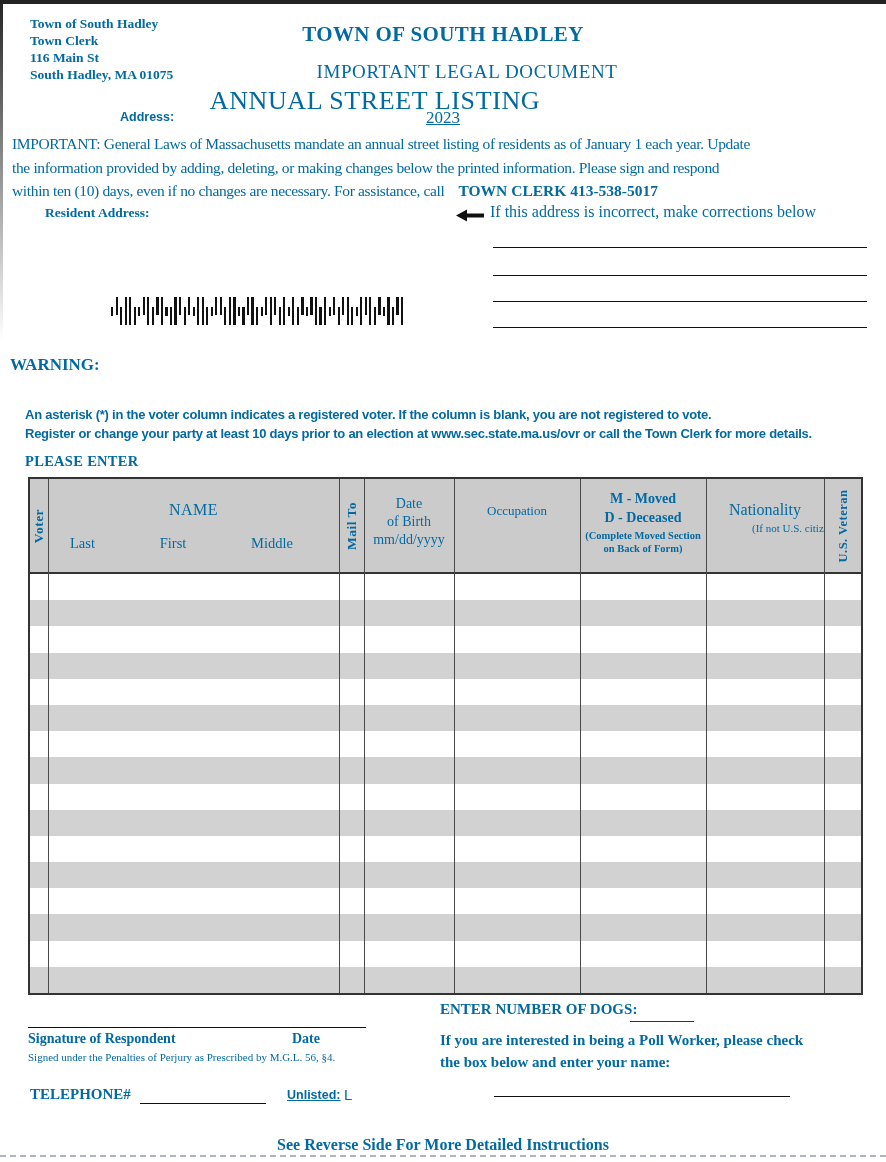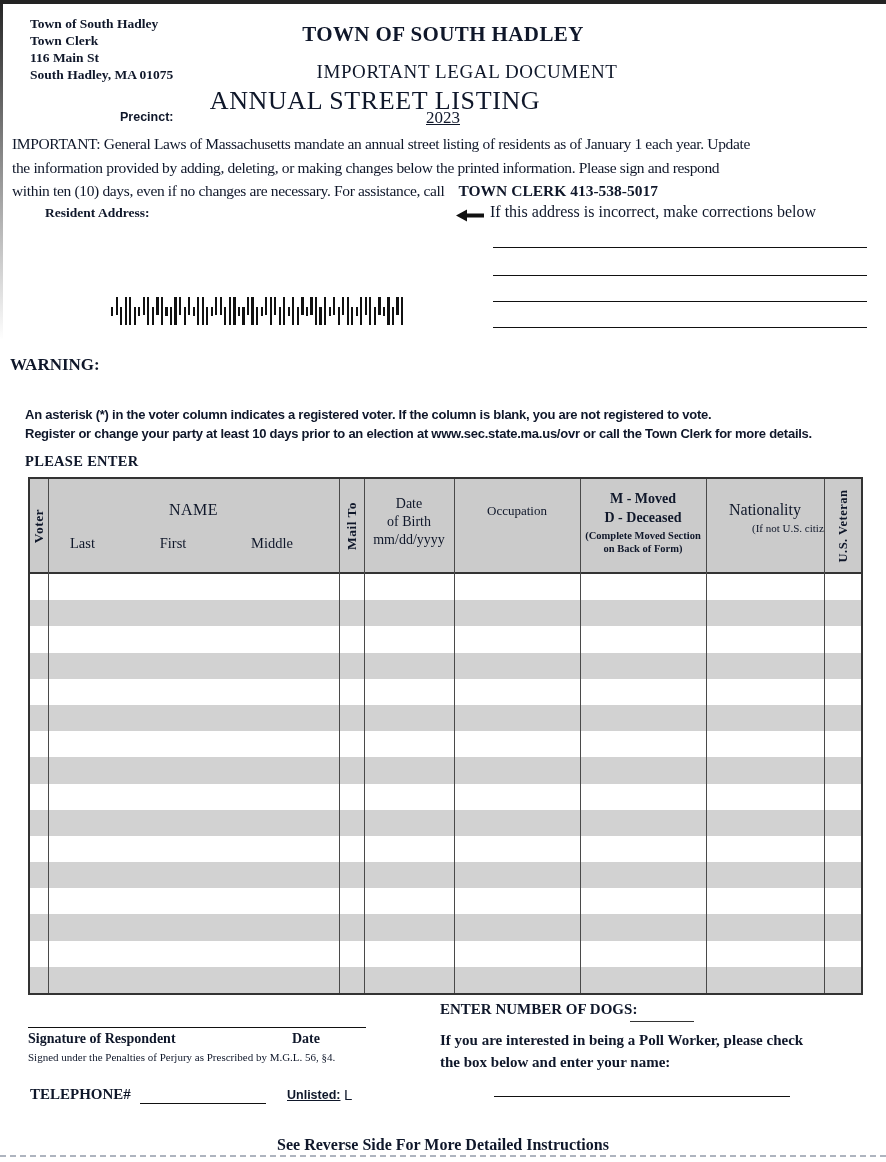--- a/index.html
+++ b/index.html
@@ -1,17 +1,17 @@
 <!DOCTYPE html>
 <html><head>
 <meta charset="utf-8">
 <style>
   html,body{margin:0;padding:0;background:#ffffff;}
   .page{position:relative;width:886px;height:1162px;background:#ffffff;overflow:hidden;
-        font-family:"Liberation Serif","DejaVu Serif",serif;color:#0f172a;}
+        font-family:"Liberation Serif","DejaVu Serif",serif;color:#0369a1;}
   .abs{position:absolute;}
 
   
   .scan-top{left:0;top:0;width:886px;height:4px;background:#232323;}
   .scan-left{left:0;top:0;width:3px;height:340px;background:linear-gradient(#232323,rgba(35,35,35,0));}
 
   
   .sender{left:30px;top:15px;font-weight:bold;font-size:13.5px;line-height:17px;}
   .title{left:0;top:22px;width:886px;text-align:center;font-weight:bold;font-size:21px;letter-spacing:.4px;}
   .sub1{left:0;top:61px;width:886px;text-align:center;font-size:19px;letter-spacing:.6px;margin-left:24px;}
@@ -95,21 +95,21 @@
   <div class="abs sender">
     <div>Town of South Hadley</div>
     <div>Town Clerk</div>
     <div>116 Main St</div>
     <div>South Hadley, MA 01075</div>
   </div>
 
   <div class="abs title">TOWN OF SOUTH HADLEY</div>
   <div class="abs sub1">IMPORTANT LEGAL DOCUMENT</div>
   <div class="abs sub2">ANNUAL STREET LISTING</div>
-  <div class="abs precinct">Precinct:</div>
+  <div class="abs precinct">Address:</div>
   <div class="abs year">2023</div>
 
   <div class="abs para">
     <div>IMPORTANT: General Laws of Massachusetts mandate an annual street listing of residents as of January 1 each year. Update</div>
     <div>the information provided by adding, deleting, or making changes below the printed information. Please sign and respond</div>
     <div><span>within ten (10) days, even if no changes are necessary. For assistance, call</span><span class="clerk">TOWN CLERK 413-538-5017</span></div>
   </div>
 
   <div class="abs resident">Resident Address:</div>
 

